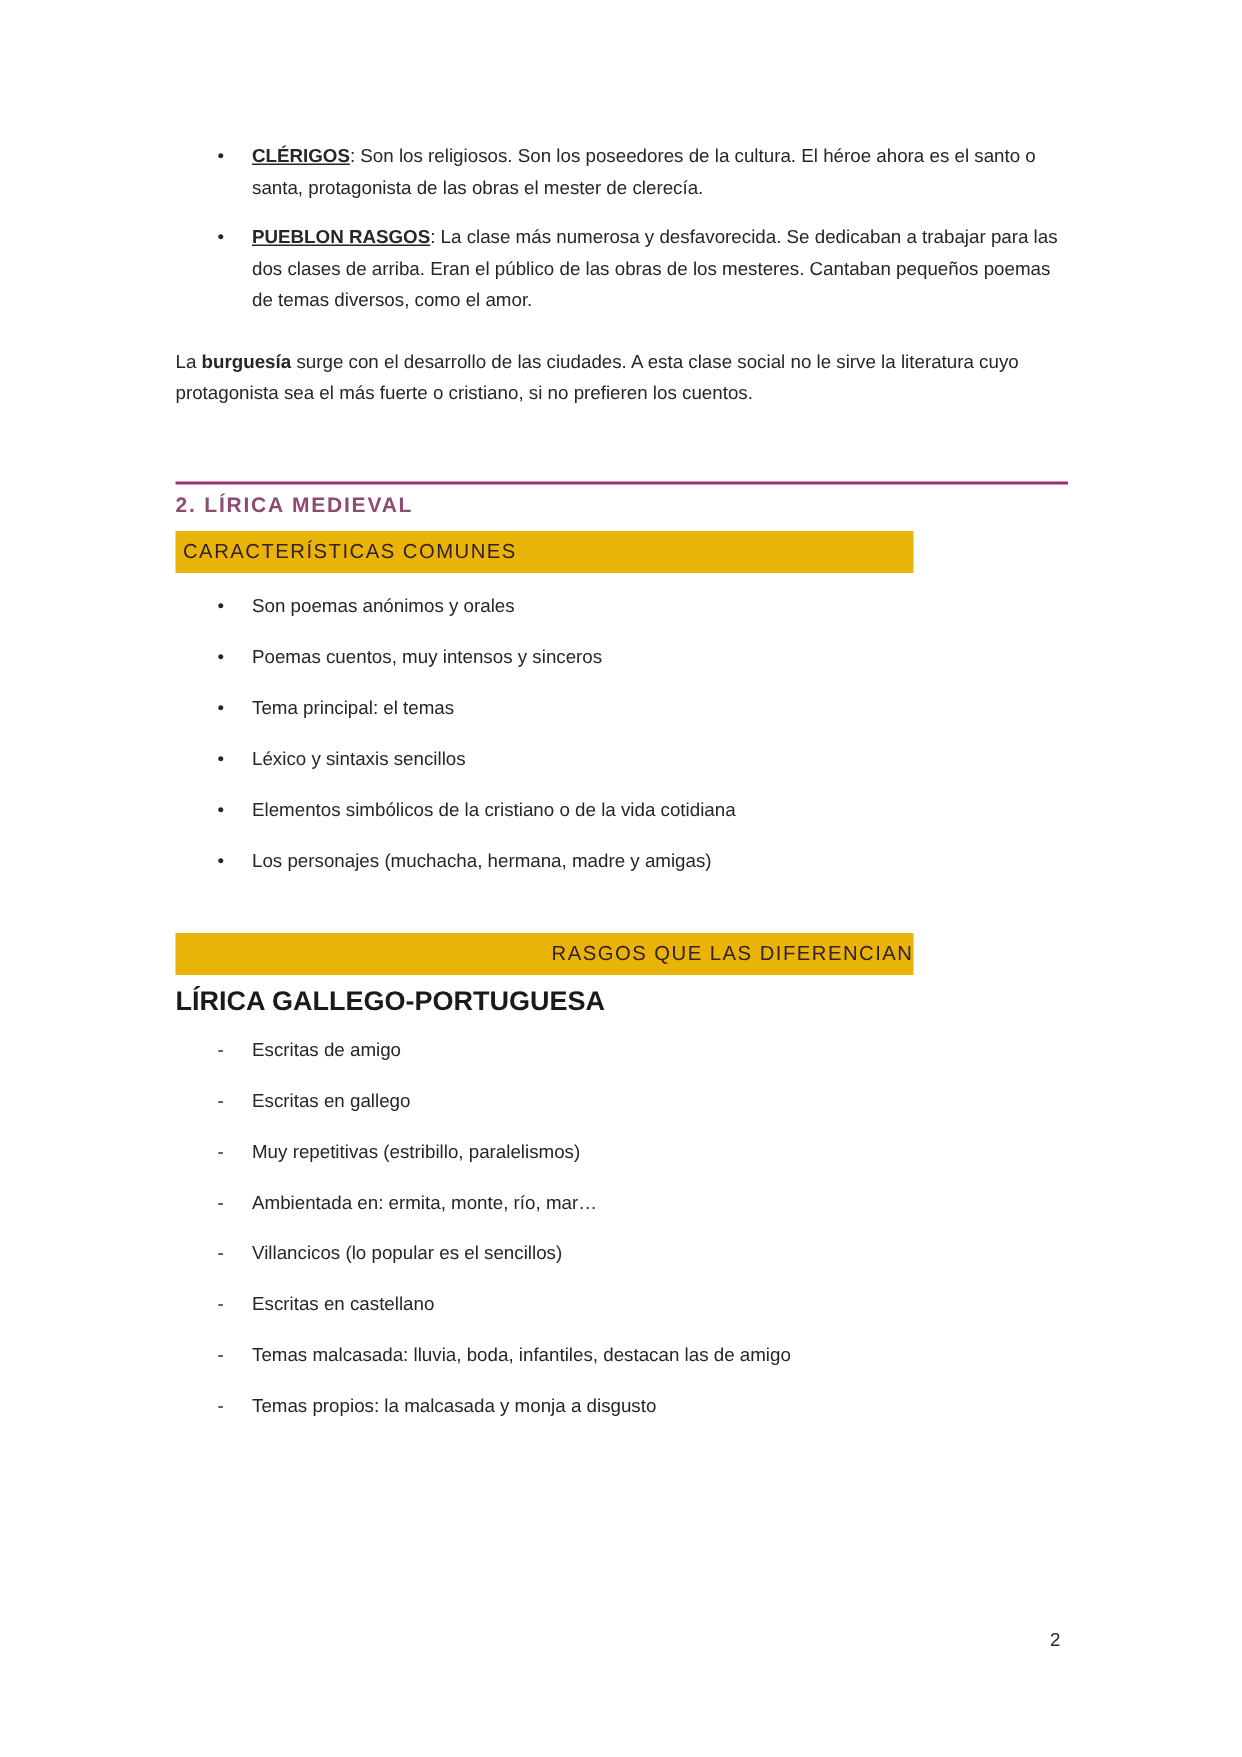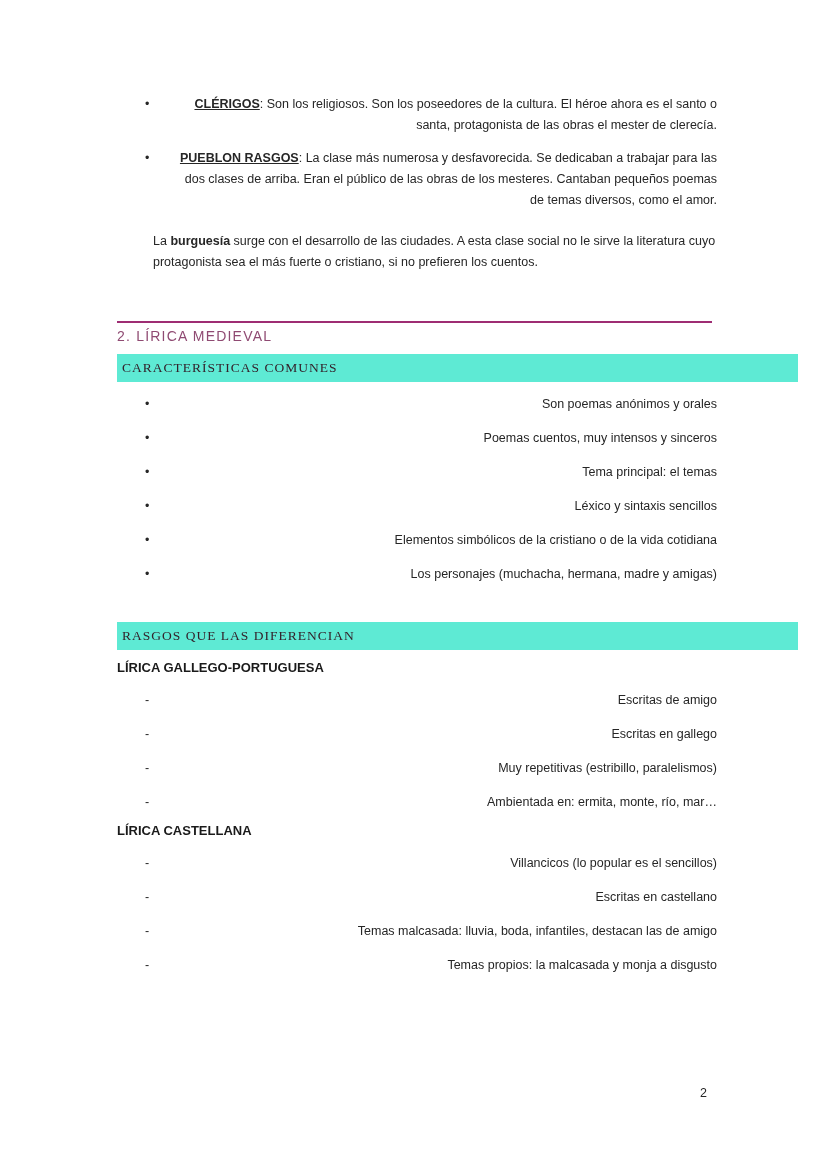--- a/index.html
+++ b/index.html
@@ -38,56 +38,56 @@
     padding-left: 28px;
     margin-bottom: 12px;
   }
   ul.blist li:last-child { margin-bottom: 0; }
   .marker {
     flex: 0 0 23px;
     font-size: 12.5px;
     line-height: 21px;
     color: #262626;
   }
-  .li-text { flex: 1 1 auto; text-align: right; }
+  .li-text { flex: 1 1 auto; }
   .term {
     font-weight: bold;
     text-decoration: underline;
   }
-  .para { margin-top: 20px; margin-left: 36px; }
+  .para { margin-top: 20px; }
   .section-title-block {
     margin-top: 48px;
     border-top: 2px solid #9e2d73;
     padding-top: 5px;
     width: 595px;
+    font-weight: bold;
   }
   .section-title {
     font-size: 14px;
     letter-spacing: 1.2px;
     color: #8f4a72;
   }
   .bar-heading {
     margin-top: 10px;
-    width: 681px;
+    width: 492px;
     height: 28px;
     line-height: 28px;
-    background: #5eead4;
+    background: #eab308;
     color: #33222b;
     font-size: 13.5px;
     letter-spacing: 1px;
     padding-left: 5px;
     box-sizing: border-box;
-    font-family: Liberation Serif, serif;
   }
-  .bar-heading.second { margin-top: 37px; }
+  .bar-heading.second { margin-top: 37px; text-align: right; }
   ul.common-list { margin-top: 12px; }
   ul.common-list li { margin-bottom: 13px; }
   .subsection-title {
     margin: 7px 0 0 0;
-    font-size: 13px;
+    font-size: 18px;
     font-weight: bold;
     color: #1a1a1a;
     line-height: 21px;
   }
   ul.dash-list { margin-top: 12px; }
   ul.dash-list li { margin-bottom: 13px; }
   .page-number {
     position: absolute;
     top: 1086px;
     left: 700px;
@@ -163,21 +163,20 @@
       <li>
         <span class="marker">-</span>
         <span class="li-text">Muy repetitivas (estribillo, paralelismos)</span>
       </li>
       <li>
         <span class="marker">-</span>
         <span class="li-text">Ambientada en: ermita, monte, río, mar…</span>
       </li>
     </ul>
 
-    <h3 class="subsection-title">LÍRICA CASTELLANA</h3>
 
     <ul class="blist dash-list body-text">
       <li>
         <span class="marker">-</span>
         <span class="li-text">Villancicos (lo popular es el sencillos)</span>
       </li>
       <li>
         <span class="marker">-</span>
         <span class="li-text">Escritas en castellano</span>
       </li>

